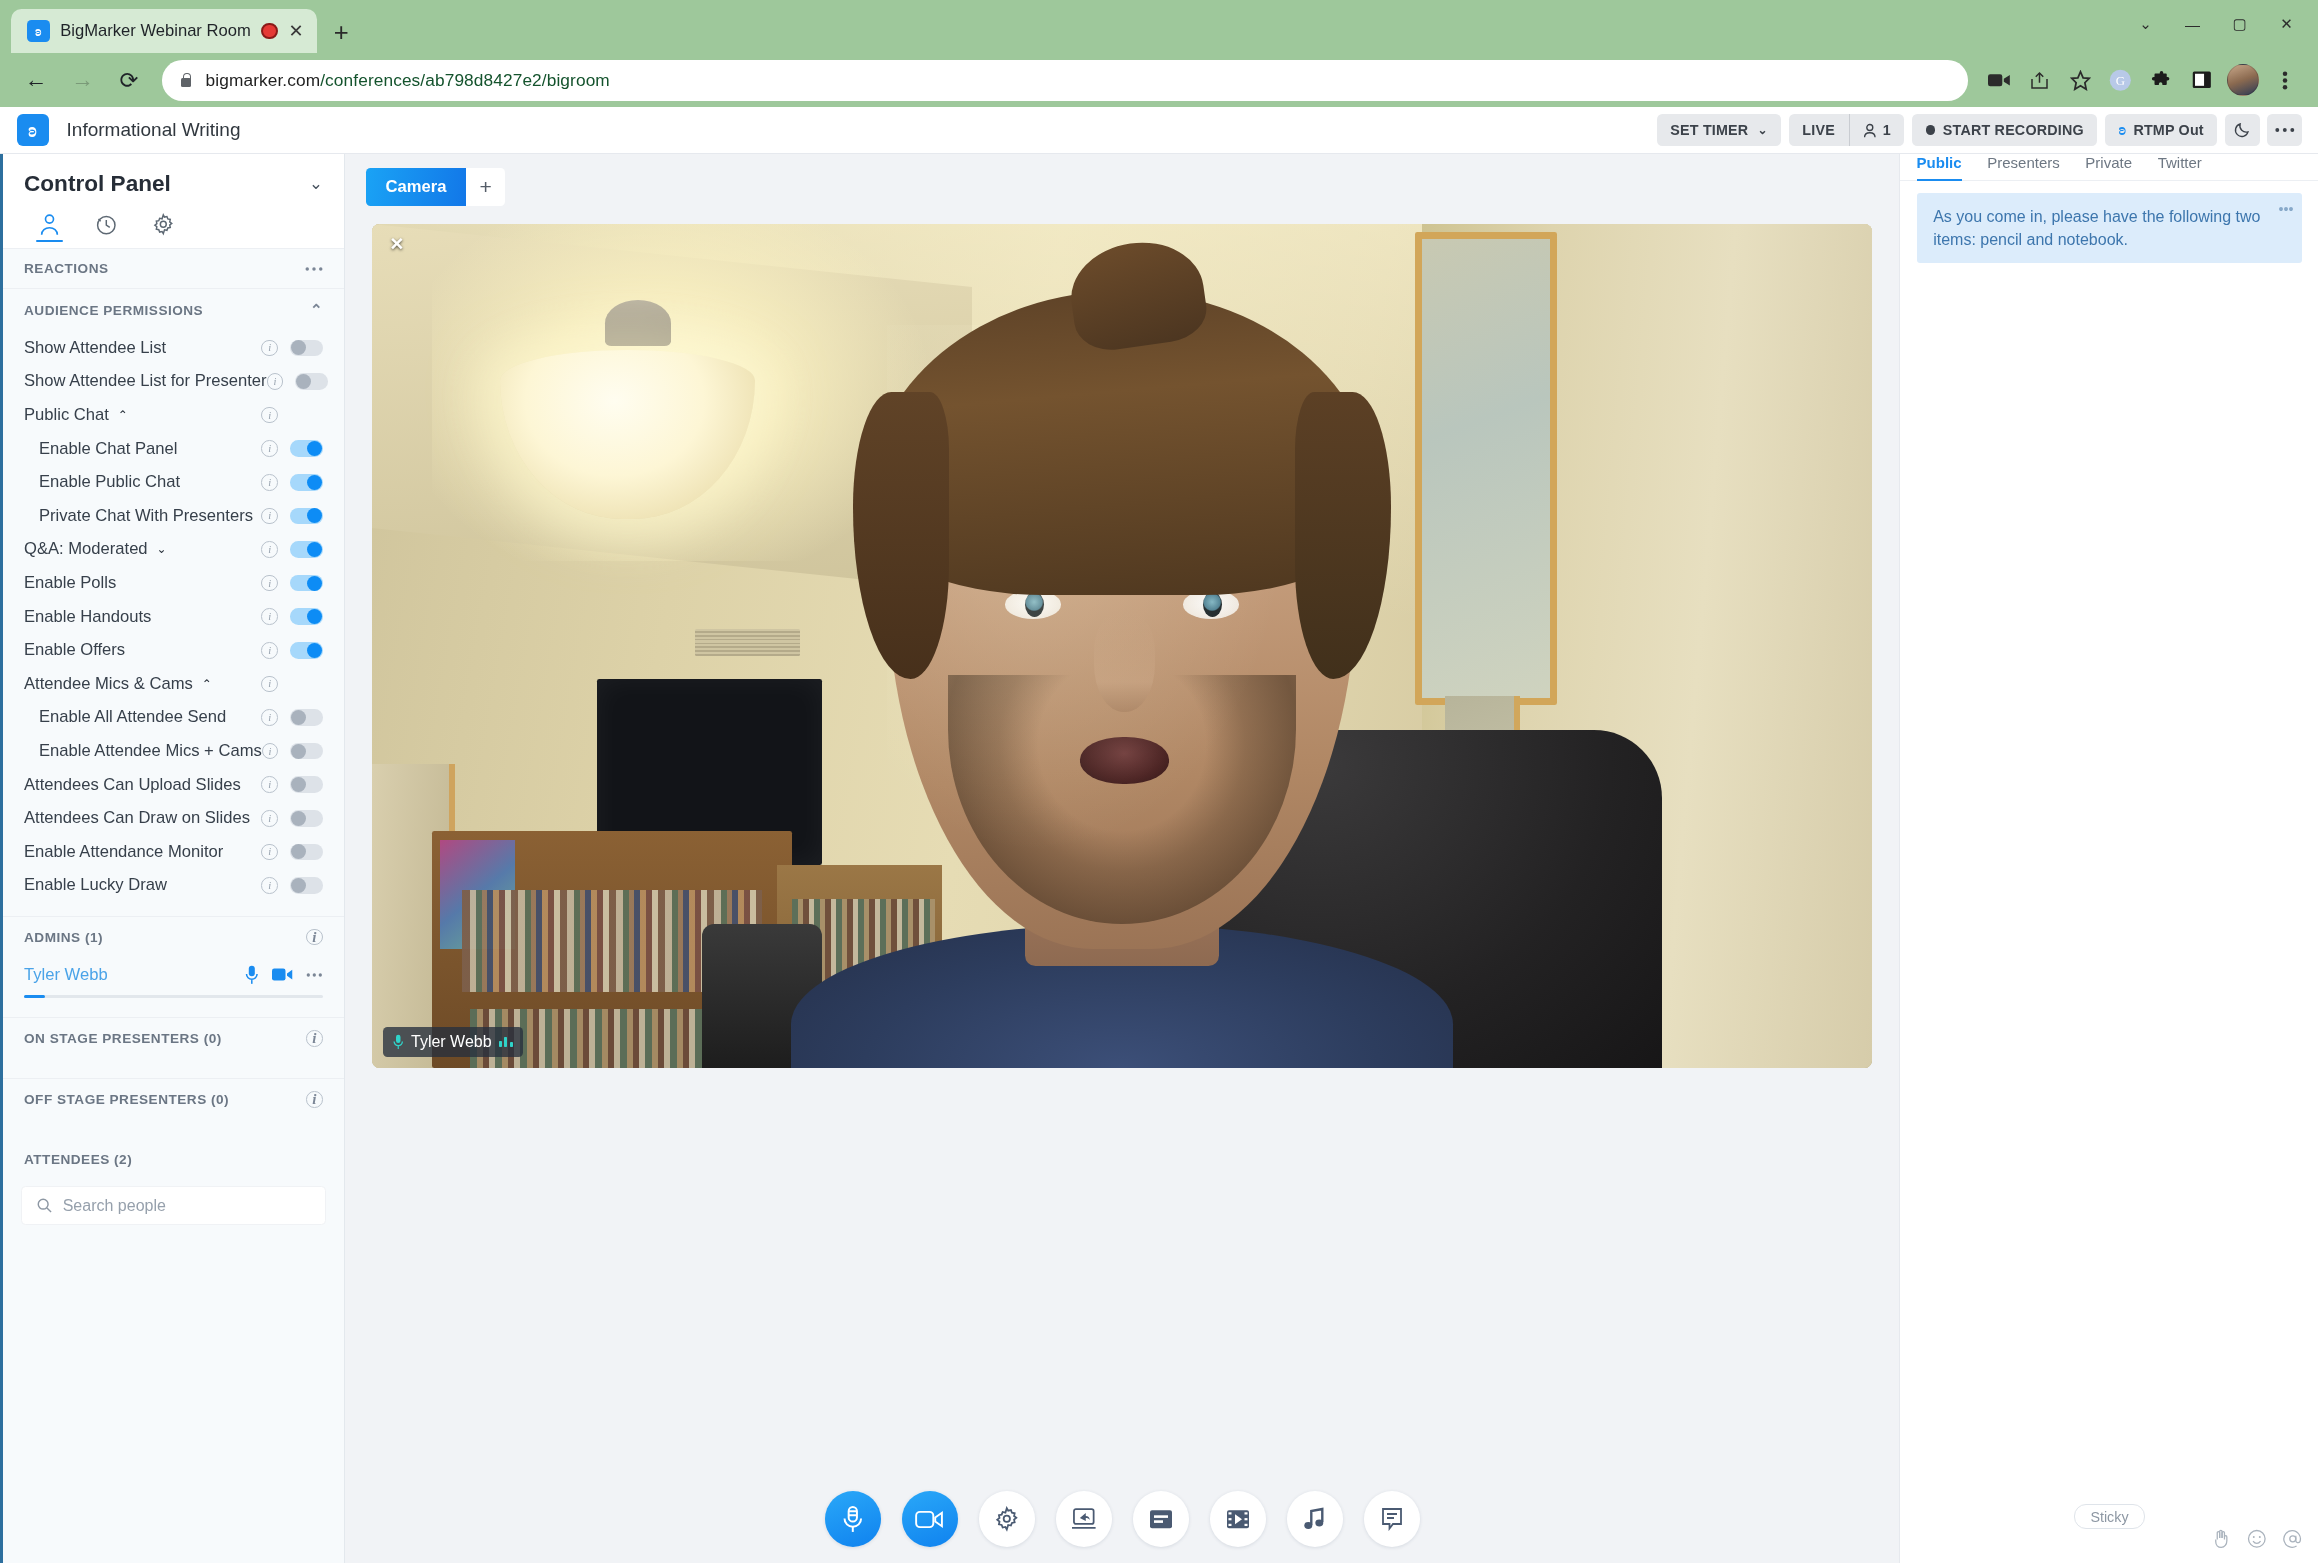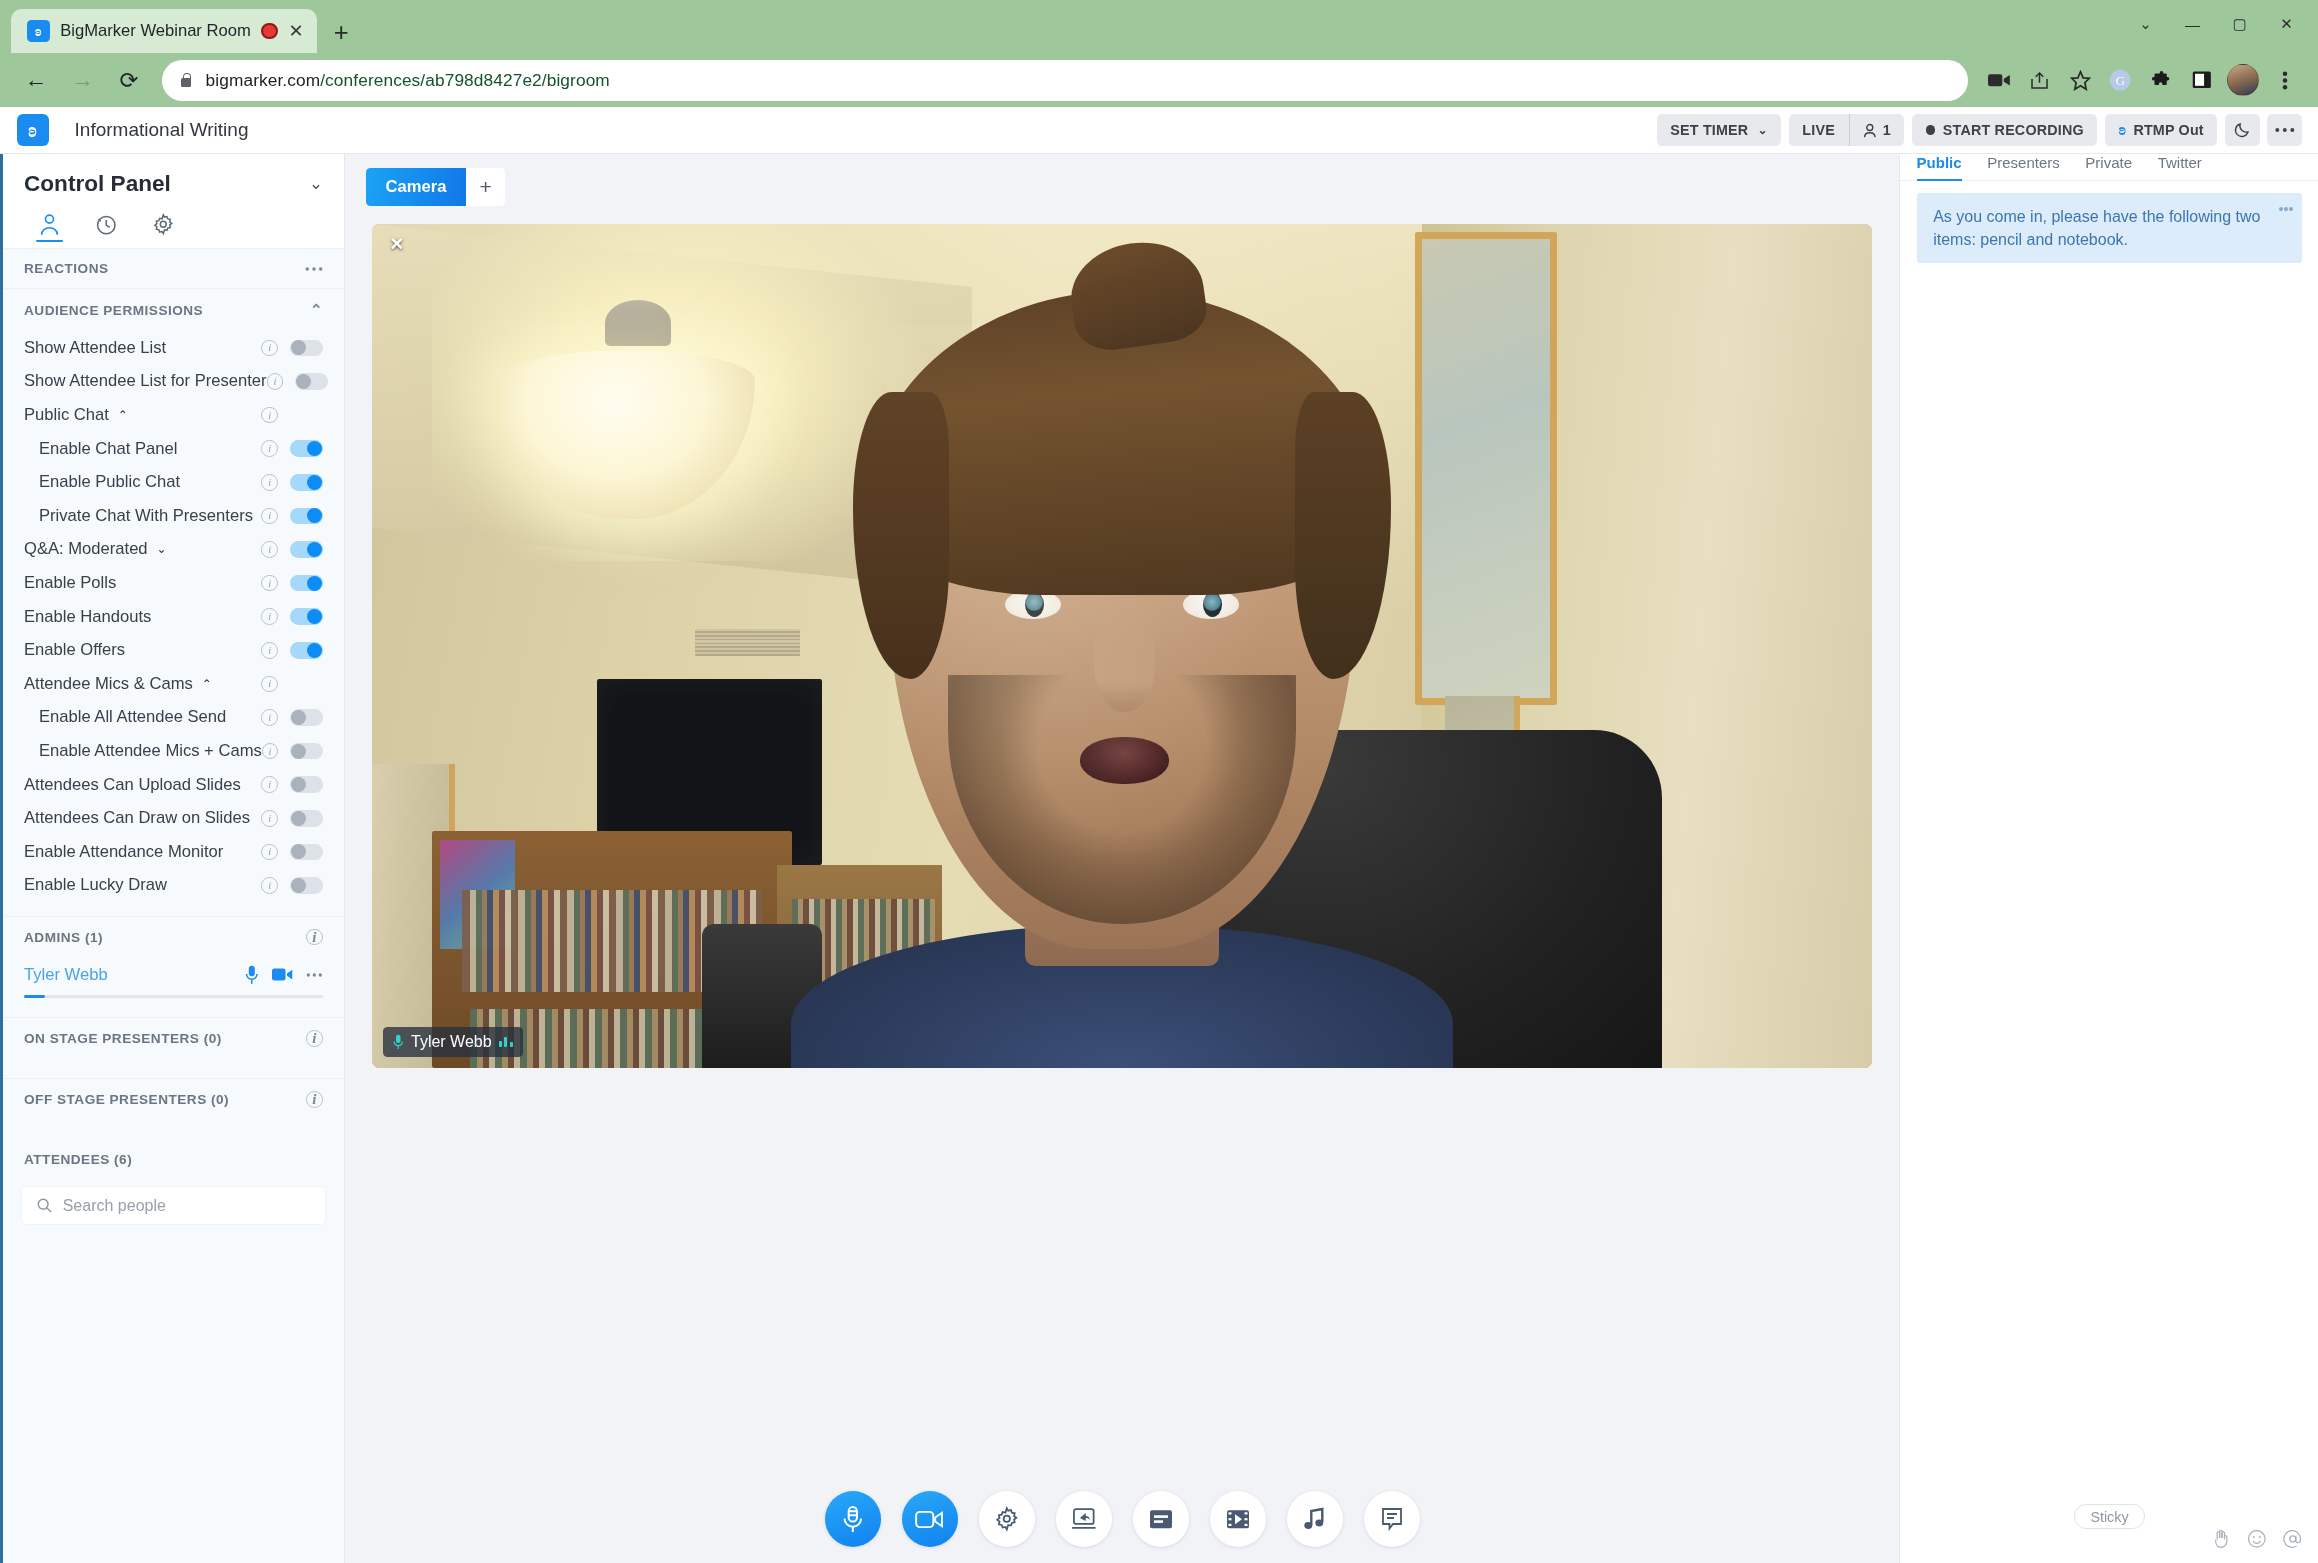--- a/index.html
+++ b/index.html
@@ -51,21 +51,21 @@
 
   
   .app { display: flex; flex-direction: column; height: calc(1564px - 107px); background: #fff; }
   .app-header {
     height: 47px; display: flex; align-items: center; padding: 0 16.6px 0 16.6px;
     border-bottom: 0.8px solid #e6e9ee; background: #fff; flex: none;
   }
   .bm-logo { width: 32px; height: 32px; background: #1a8cf0; border-radius: 6px; color:#fff;
     display:flex; align-items:center; justify-content:center; font-size:20.3px; font-weight:bold;
     font-family:"Liberation Serif", serif; flex:none;}
-  .app-title { margin-left: 26px; font-size: 19px; color: #31383f; }
+  .app-title { margin-left: 18px; font-size: 19px; color: #31383f; }
   .hdr-right { margin-left: auto; display: flex; align-items: center; gap: 7.5px; }
   .pill { background:#e7e9ec; border-radius: 5.3px; height: 32px; display:flex; align-items:center;
     padding: 0 13.6px; font-size: 14.3px; font-weight: bold; color:#3c424a; letter-spacing:0.2px; cursor:pointer;}
   .pill.split { padding: 0; overflow:hidden; }
   .pill.split > span { padding: 0 13.6px; height:100%; display:flex; align-items:center; }
   .pill.split > span + span { border-left: 0.8px solid #c9ccd1; gap:6px; }
   .pill .dot { width: 9.8px; height:9.8px; border-radius:50%; background:#3c424a; margin-right:7.5px; }
   .pill.icononly { padding: 0; width: 35px; justify-content:center; }
   .rtmp-b { color:#1a8cf0; font-family:"Liberation Serif",serif; font-weight:bold; font-size:17.3px; margin-right:6.8px;}
 
@@ -606,21 +606,21 @@
 
         <div class="sec-head" style="margin-top:19.6px;">
           <span>ON STAGE PRESENTERS (0)</span>
           <span class="act info">i</span>
         </div>
         <div class="sec-head" style="margin-top:19.6px;">
           <span>OFF STAGE PRESENTERS (0)</span>
           <span class="act info">i</span>
         </div>
         <div class="sec-head" style="margin-top:19.6px;border-top:none;">
-          <span>ATTENDEES (6)</span>
+          <span>ATTENDEES (2)</span>
         </div>
         <div class="search-wrap">
           <div class="search-box">
             <svg width="16.6" height="16.6" viewBox="0 0 22 22" fill="none" stroke="#8d97a3" stroke-width="1.9">
                 <circle cx="9.5" cy="9.5" r="6.5"></circle>
                 <path d="M14.5 14.5L20 20"></path>
               </svg>
             <span class="ph">Search people</span>
           </div>
         </div>

